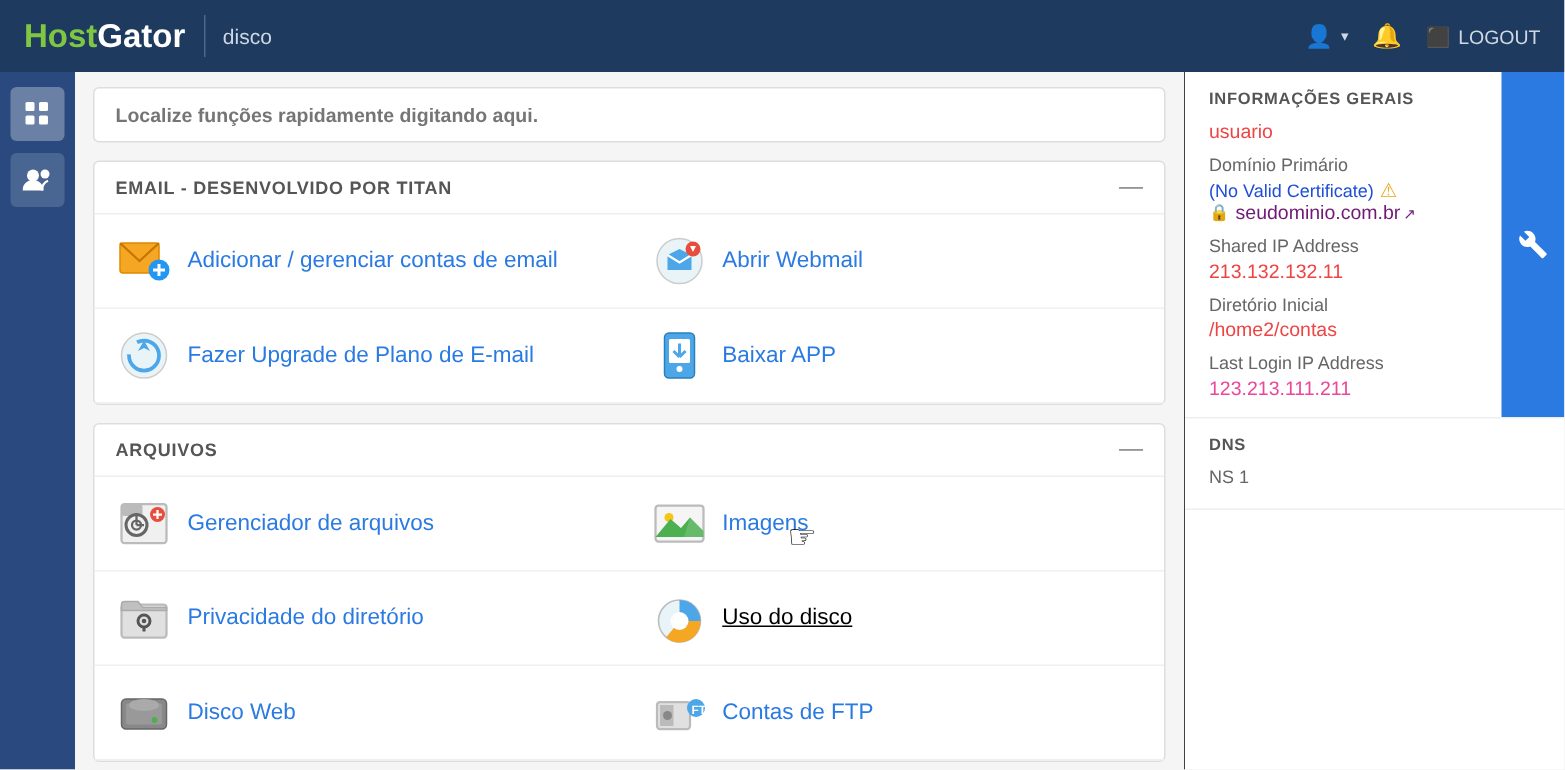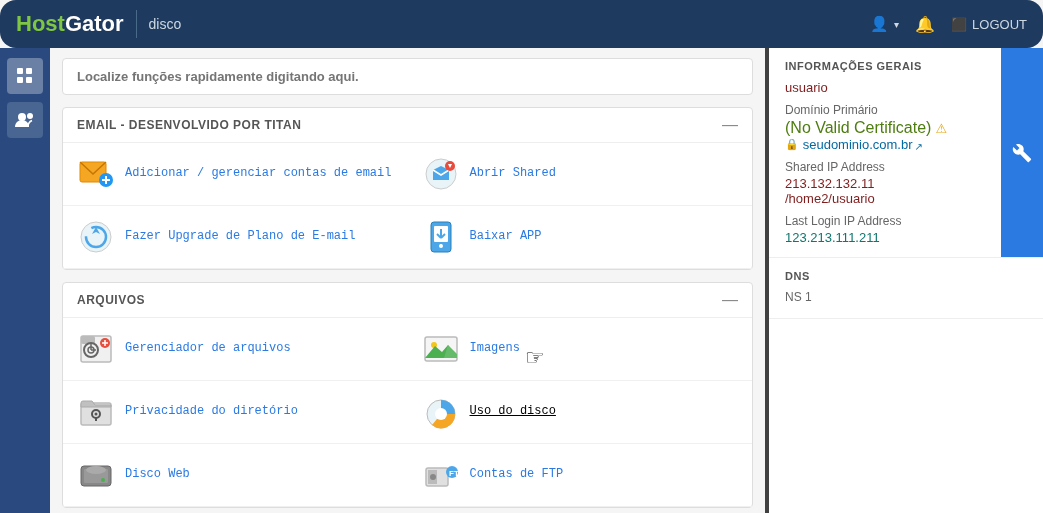--- a/index.html
+++ b/index.html
@@ -6,21 +6,20 @@
     body { font-family: Arial, sans-serif; font-size: 13px; background: #f5f5f5; width: 1043px; height: 513px; overflow: hidden; }
 
     
     .header {
       background: #1e3a5f;
       height: 48px;
       display: flex;
       align-items: center;
       padding: 0 16px;
       justify-content: space-between;
-      border-radius: 16px;
     }
     .header-left { display: flex; align-items: center; gap: 12px; }
     .logo-text { color: #fff; font-size: 22px; font-weight: bold; }
     .logo-text span { color: #7fc742; }
     .divider-v { width: 1px; height: 28px; background: #4a6a8a; }
     .cpanel-text { color: #cdd8e3; font-size: 14px; }
     .header-right { display: flex; align-items: center; gap: 16px; }
     .header-icon { color: #cdd8e3; font-size: 16px; cursor: pointer; }
     .header-btn { color: #cdd8e3; font-size: 13px; display: flex; align-items: center; gap: 5px; cursor: pointer; }
     .logout-btn { background: transparent; border: none; color: #cdd8e3; font-size: 13px; cursor: pointer; display: flex; align-items: center; gap: 5px; }
@@ -100,40 +99,39 @@
       cursor: pointer;
       border-bottom: 1px solid #f0f0f0;
     }
     .section-item-icon {
       width: 38px; height: 38px;
       flex-shrink: 0;
       display: flex; align-items: center; justify-content: center;
     }
     .section-item-label {
       color: #2a7ae2;
-      font-size: 12px;
+      font-size: 15px;
       line-height: 1.3;
-      font-family: Liberation Mono, monospace;
     }
 
     
     .right-panel {
-      width: 278px;
+      width: 254px;
       background: white;
-      border-left: 4px solid #404040;
+      border-left: 1px solid #404040;
       overflow-y: auto;
     }
     .right-panel-section { padding: 12px 16px; border-bottom: 1px solid #eee; }
     .right-panel-title { font-size: 11px; font-weight: bold; color: #555; letter-spacing: 0.5px; margin-bottom: 8px; text-transform: uppercase; }
     .info-label { color: #666; font-size: 12px; margin-top: 8px; margin-bottom: 2px; }
-    .info-value { color: #7f1d1d; font-size: 13px; font-weight: normal; }
-    .info-value.link { color: #0f766e; cursor: pointer; }
-    .domain-warning { color: #4d7c0f; font-size: 16px; }
+    .info-value { color: #ef4444; font-size: 13px; font-weight: normal; }
+    .info-value.link { color: #ec4899; cursor: pointer; }
+    .domain-warning { color: #1d4ed8; font-size: 12px; }
     .domain-row { display: flex; align-items: center; gap: 4px; flex-wrap: wrap; }
-    .domain-link { color: #0369a1; font-size: 13px; cursor: pointer; display: flex; align-items: flex-end; gap: 2px; }
+    .domain-link { color: #701a75; font-size: 13px; cursor: pointer; display: flex; align-items: flex-end; gap: 2px; }
     .warning-icon { color: #e6a817; font-size: 13px; }
     .lock-icon { color: #888; font-size: 11px; }
     .ext-link { font-size: 10px; }
 
     
     .right-panel-top {
       display: flex;
       border-bottom: 1px solid #eee;
       position: relative;
     }
@@ -230,21 +228,21 @@
         <div class="section-item">
           <div class="section-item-icon">
             <svg width="36" height="36" viewBox="0 0 36 36">
               <circle cx="18" cy="18" r="15" fill="#e8f4f8" stroke="#ccc" stroke-width="1"></circle>
               <path d="M10 14 L18 10 L26 14 L26 24 L10 24 Z" fill="#4da6e8"></path>
               <path d="M10 14 L18 19 L26 14" fill="none" stroke="white" stroke-width="1.5"></path>
               <circle cx="27" cy="10" r="5" fill="#e74c3c"></circle>
               <polygon points="25,8 27,12 29,8" fill="white"></polygon>
             </svg>
           </div>
-          <span class="section-item-label">Abrir Shared</span>
+          <span class="section-item-label">Abrir Webmail</span>
         </div>
 
         <div class="section-item">
           <div class="section-item-icon">
             <svg width="36" height="36" viewBox="0 0 36 36">
               <circle cx="18" cy="18" r="15" fill="#e8f4f8" stroke="#ccc" stroke-width="1"></circle>
               <circle cx="18" cy="18" r="10" fill="none" stroke="#4da6e8" stroke-width="2.5" stroke-dasharray="32 10" stroke-dashoffset="0"></circle>
               <polygon points="18,8 22,15 18,13 14,15" fill="#4da6e8"></polygon>
             </svg>
           </div>
@@ -378,21 +376,22 @@
           <span class="lock-icon">🔒</span>
           <span class="domain-link">
             <span>seudominio.com.br</span>
             <span class="ext-link">↗</span>
           </span>
         </div>
 
         <div class="info-label">Shared IP Address</div>
         <div class="info-value">213.132.132.11</div>
 
-        <div class="info-value">/home2/usuario</div>
+        <div class="info-label">Diretório Inicial</div>
+        <div class="info-value">/home2/contas</div>
 
         <div class="info-label">Last Login IP Address</div>
         <div class="info-value link">123.213.111.211</div>
       </div>
       <div class="wrench-side">
         <svg width="20" height="20" viewBox="0 0 24 24" fill="white">
           <path d="M22.7 19l-9.1-9.1c.9-2.3.4-5-1.5-6.9-2-2-5-2.4-7.4-1.3L9 6 6 9 1.6 4.7C.4 7.1.9 10.1 2.9 12.1c1.9 1.9 4.6 2.4 6.9 1.5l9.1 9.1c.4.4 1 .4 1.4 0l2.3-2.3c.5-.4.5-1.1.1-1.4z"></path>
         </svg>
       </div>
     </div>

